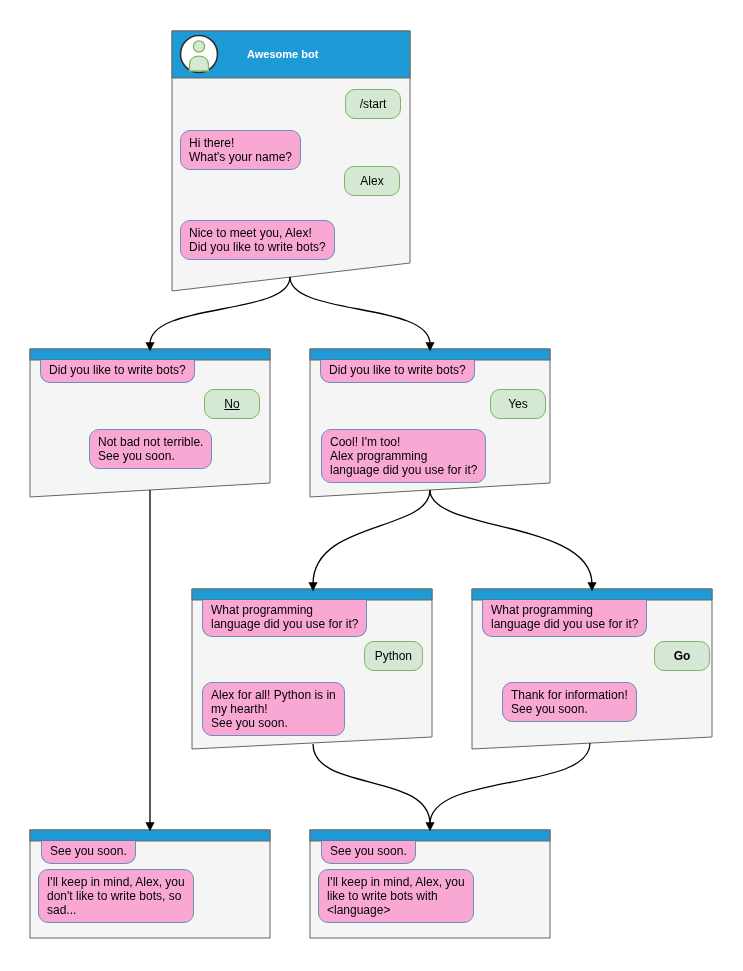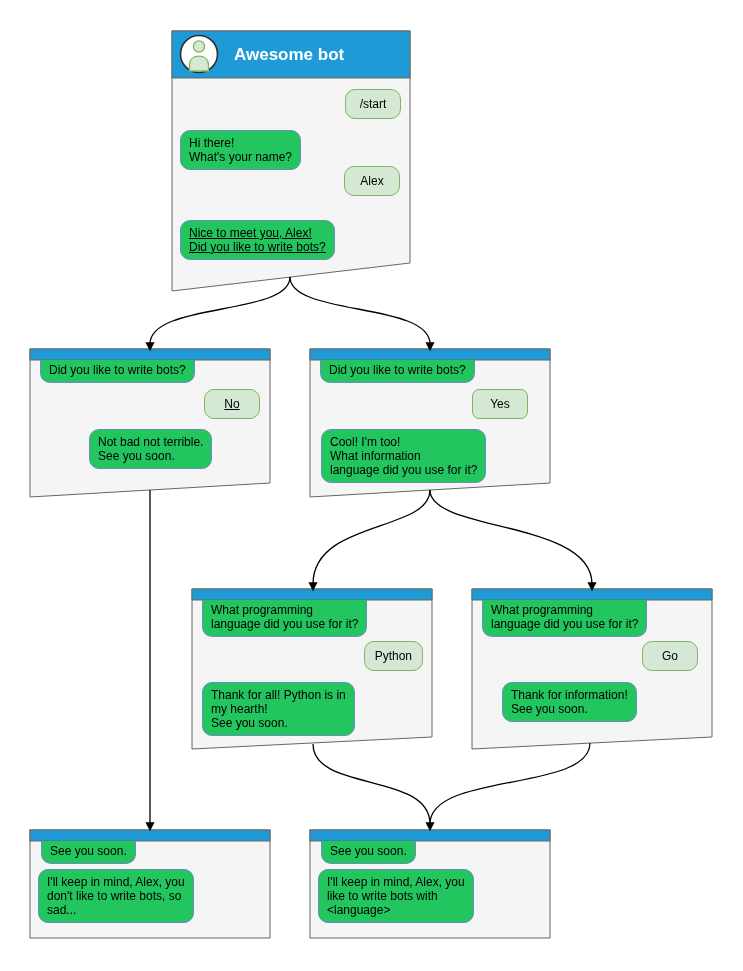--- a/index.html
+++ b/index.html
@@ -6,26 +6,26 @@
   .stage {
     position:relative; width:743px; height:971px; overflow:hidden;
     font-family:"Liberation Sans", sans-serif; background:#ffffff;
   }
   svg.canvas { position:absolute; left:0; top:0; }
   .bubble {
     position:absolute; font-size:12px; line-height:14px; color:#000;
     white-space:pre-line; width:max-content; border-radius:10px;
     box-sizing:border-box; z-index:3;
   }
-  .bot  { background:#22c55e; border:1px solid #6C8EBF; padding:5px 8px; text-align:left; }
+  .bot  { background:#f9a8d4; border:1px solid #6C8EBF; padding:5px 8px; text-align:left; }
   .user { background:#D5E8D4; border:1px solid #82B366; padding:7px 10px; min-width:56px; text-align:center; }
   .tucked { border-top:none; border-radius:0 0 10px 10px; padding-top:3px; }
   .win-title {
-    position:absolute; left:234px; top:31px; height:47px; line-height:47px;
-    color:#ffffff; font-weight:bold; font-size:17px; z-index:4;
+    position:absolute; left:247px; top:31px; height:47px; line-height:47px;
+    color:#ffffff; font-weight:bold; font-size:11px; z-index:4;
   }
 </style>
 </head>
 <body>
 
 <div class="stage">
 
   <svg class="canvas" width="743" height="971" viewBox="0 0 743 971">
     <defs>
       <marker id="arr" viewBox="0 0 10 10" refX="2" refY="5" markerWidth="7" markerHeight="7" orient="auto">
@@ -65,44 +65,44 @@
       <path d="M590,743 C590,792 430,772 430,824"></path>
     </g>
   </svg>
 
   <div class="win-title">Awesome bot</div>
 
   <div class="bubble user" style="right:342px; top:89px;">/start</div>
   <div class="bubble bot" style="left:180px; top:130px;">Hi there!
 What's your name?</div>
   <div class="bubble user" style="right:343px; top:166px;">Alex</div>
-  <div class="bubble bot" style="left:180px; top:220px;text-decoration:underline;">Nice to meet you, Alex!
+  <div class="bubble bot" style="left:180px; top:220px;">Nice to meet you, Alex!
 Did you like to write bots?</div>
 
   <div class="bubble bot tucked" style="left:40px; top:360px;">Did you like to write bots?</div>
   <div class="bubble user" style="right:483px; top:389px;text-decoration:underline;">No</div>
   <div class="bubble bot" style="left:41px; top:429px;margin-left:48px;">Not bad not terrible.
 See you soon.</div>
 
   <div class="bubble bot tucked" style="left:320px; top:360px;">Did you like to write bots?</div>
-  <div class="bubble user" style="right:215px; top:389px;border-radius:7px;">Yes</div>
+  <div class="bubble user" style="right:197px; top:389px;">Yes</div>
   <div class="bubble bot" style="left:321px; top:429px;">Cool! I'm too!
-What information
+Alex programming
 language did you use for it?</div>
 
   <div class="bubble bot tucked" style="left:202px; top:600px;">What programming
 language did you use for it?</div>
   <div class="bubble user" style="right:320px; top:641px;">Python</div>
-  <div class="bubble bot" style="left:202px; top:682px;">Thank for all! Python is in
+  <div class="bubble bot" style="left:202px; top:682px;">Alex for all! Python is in
 my hearth!
 See you soon.</div>
 
   <div class="bubble bot tucked" style="left:482px; top:600px;">What programming
 language did you use for it?</div>
-  <div class="bubble user" style="right:45px; top:641px;">Go</div>
+  <div class="bubble user" style="right:33px; top:641px;font-weight:bold;">Go</div>
   <div class="bubble bot" style="left:482px; top:682px;margin-left:20px;">Thank for information!
 See you soon.</div>
 
   <div class="bubble bot tucked" style="left:41px; top:841px;">See you soon.</div>
   <div class="bubble bot" style="left:38px; top:869px;">I'll keep in mind, Alex, you
 don't like to write bots, so
 sad...</div>
 
   <div class="bubble bot tucked" style="left:321px; top:841px;">See you soon.</div>
   <div class="bubble bot" style="left:318px; top:869px;">I'll keep in mind, Alex, you

